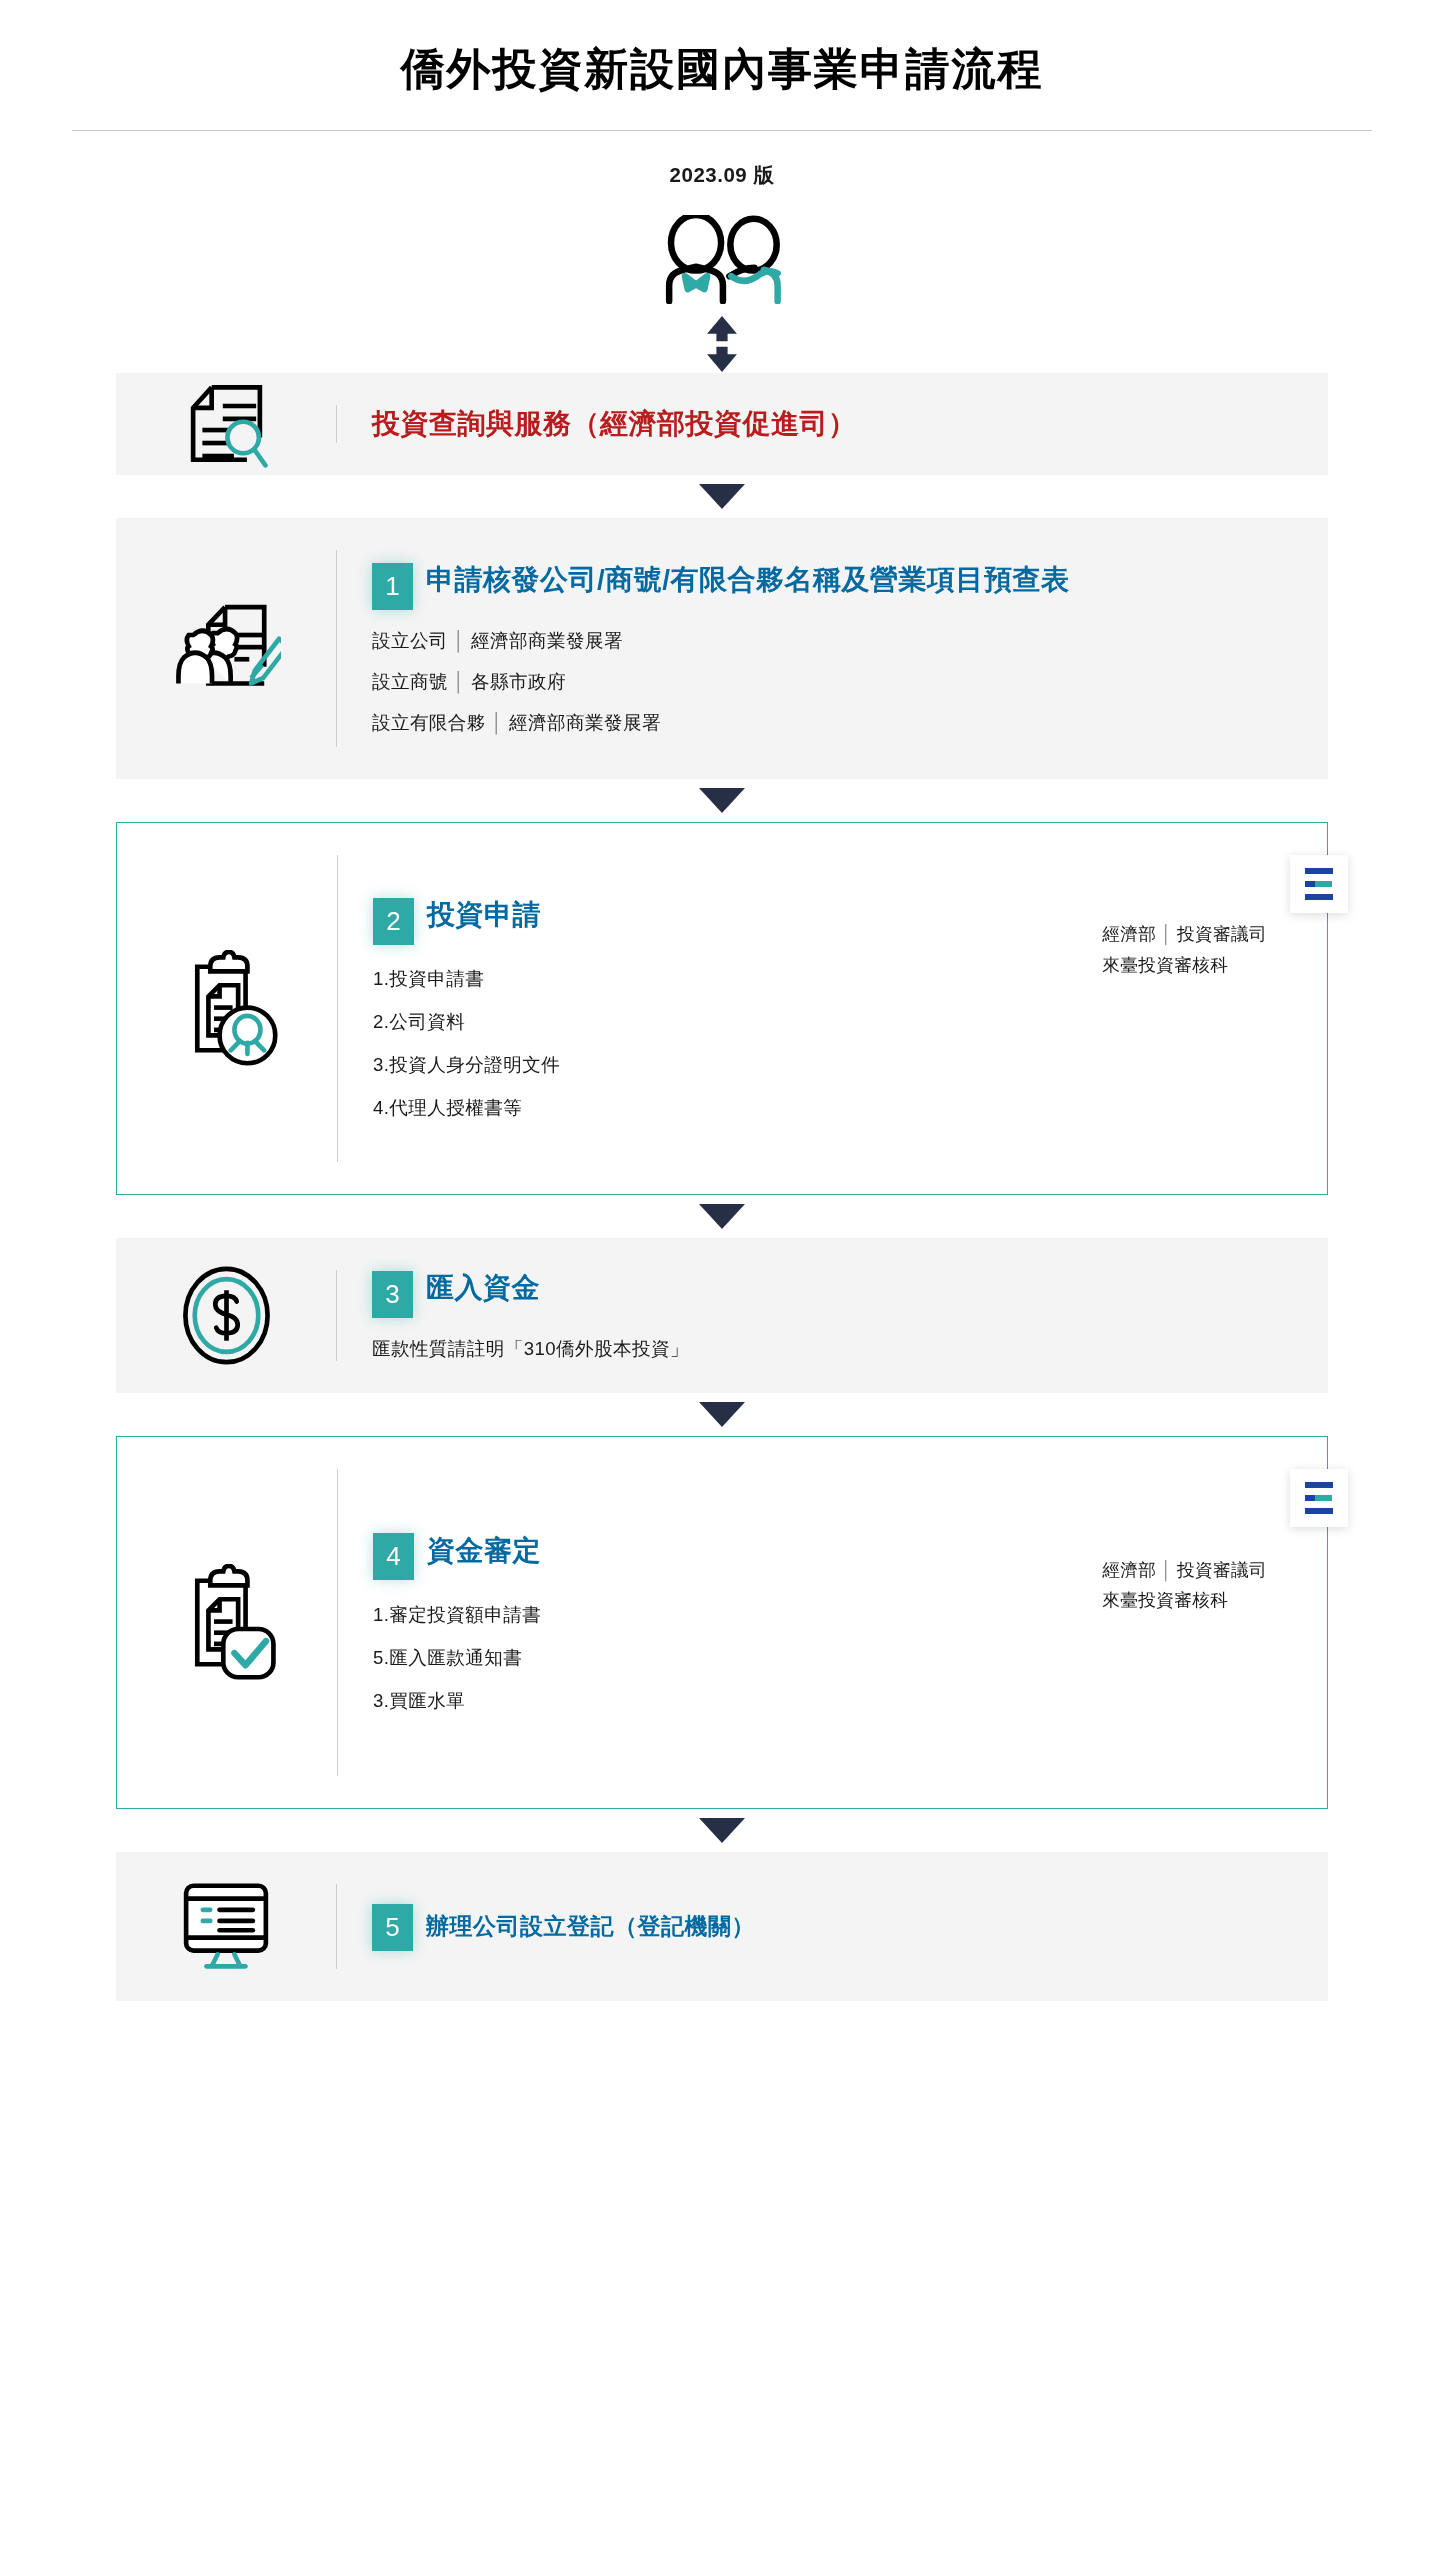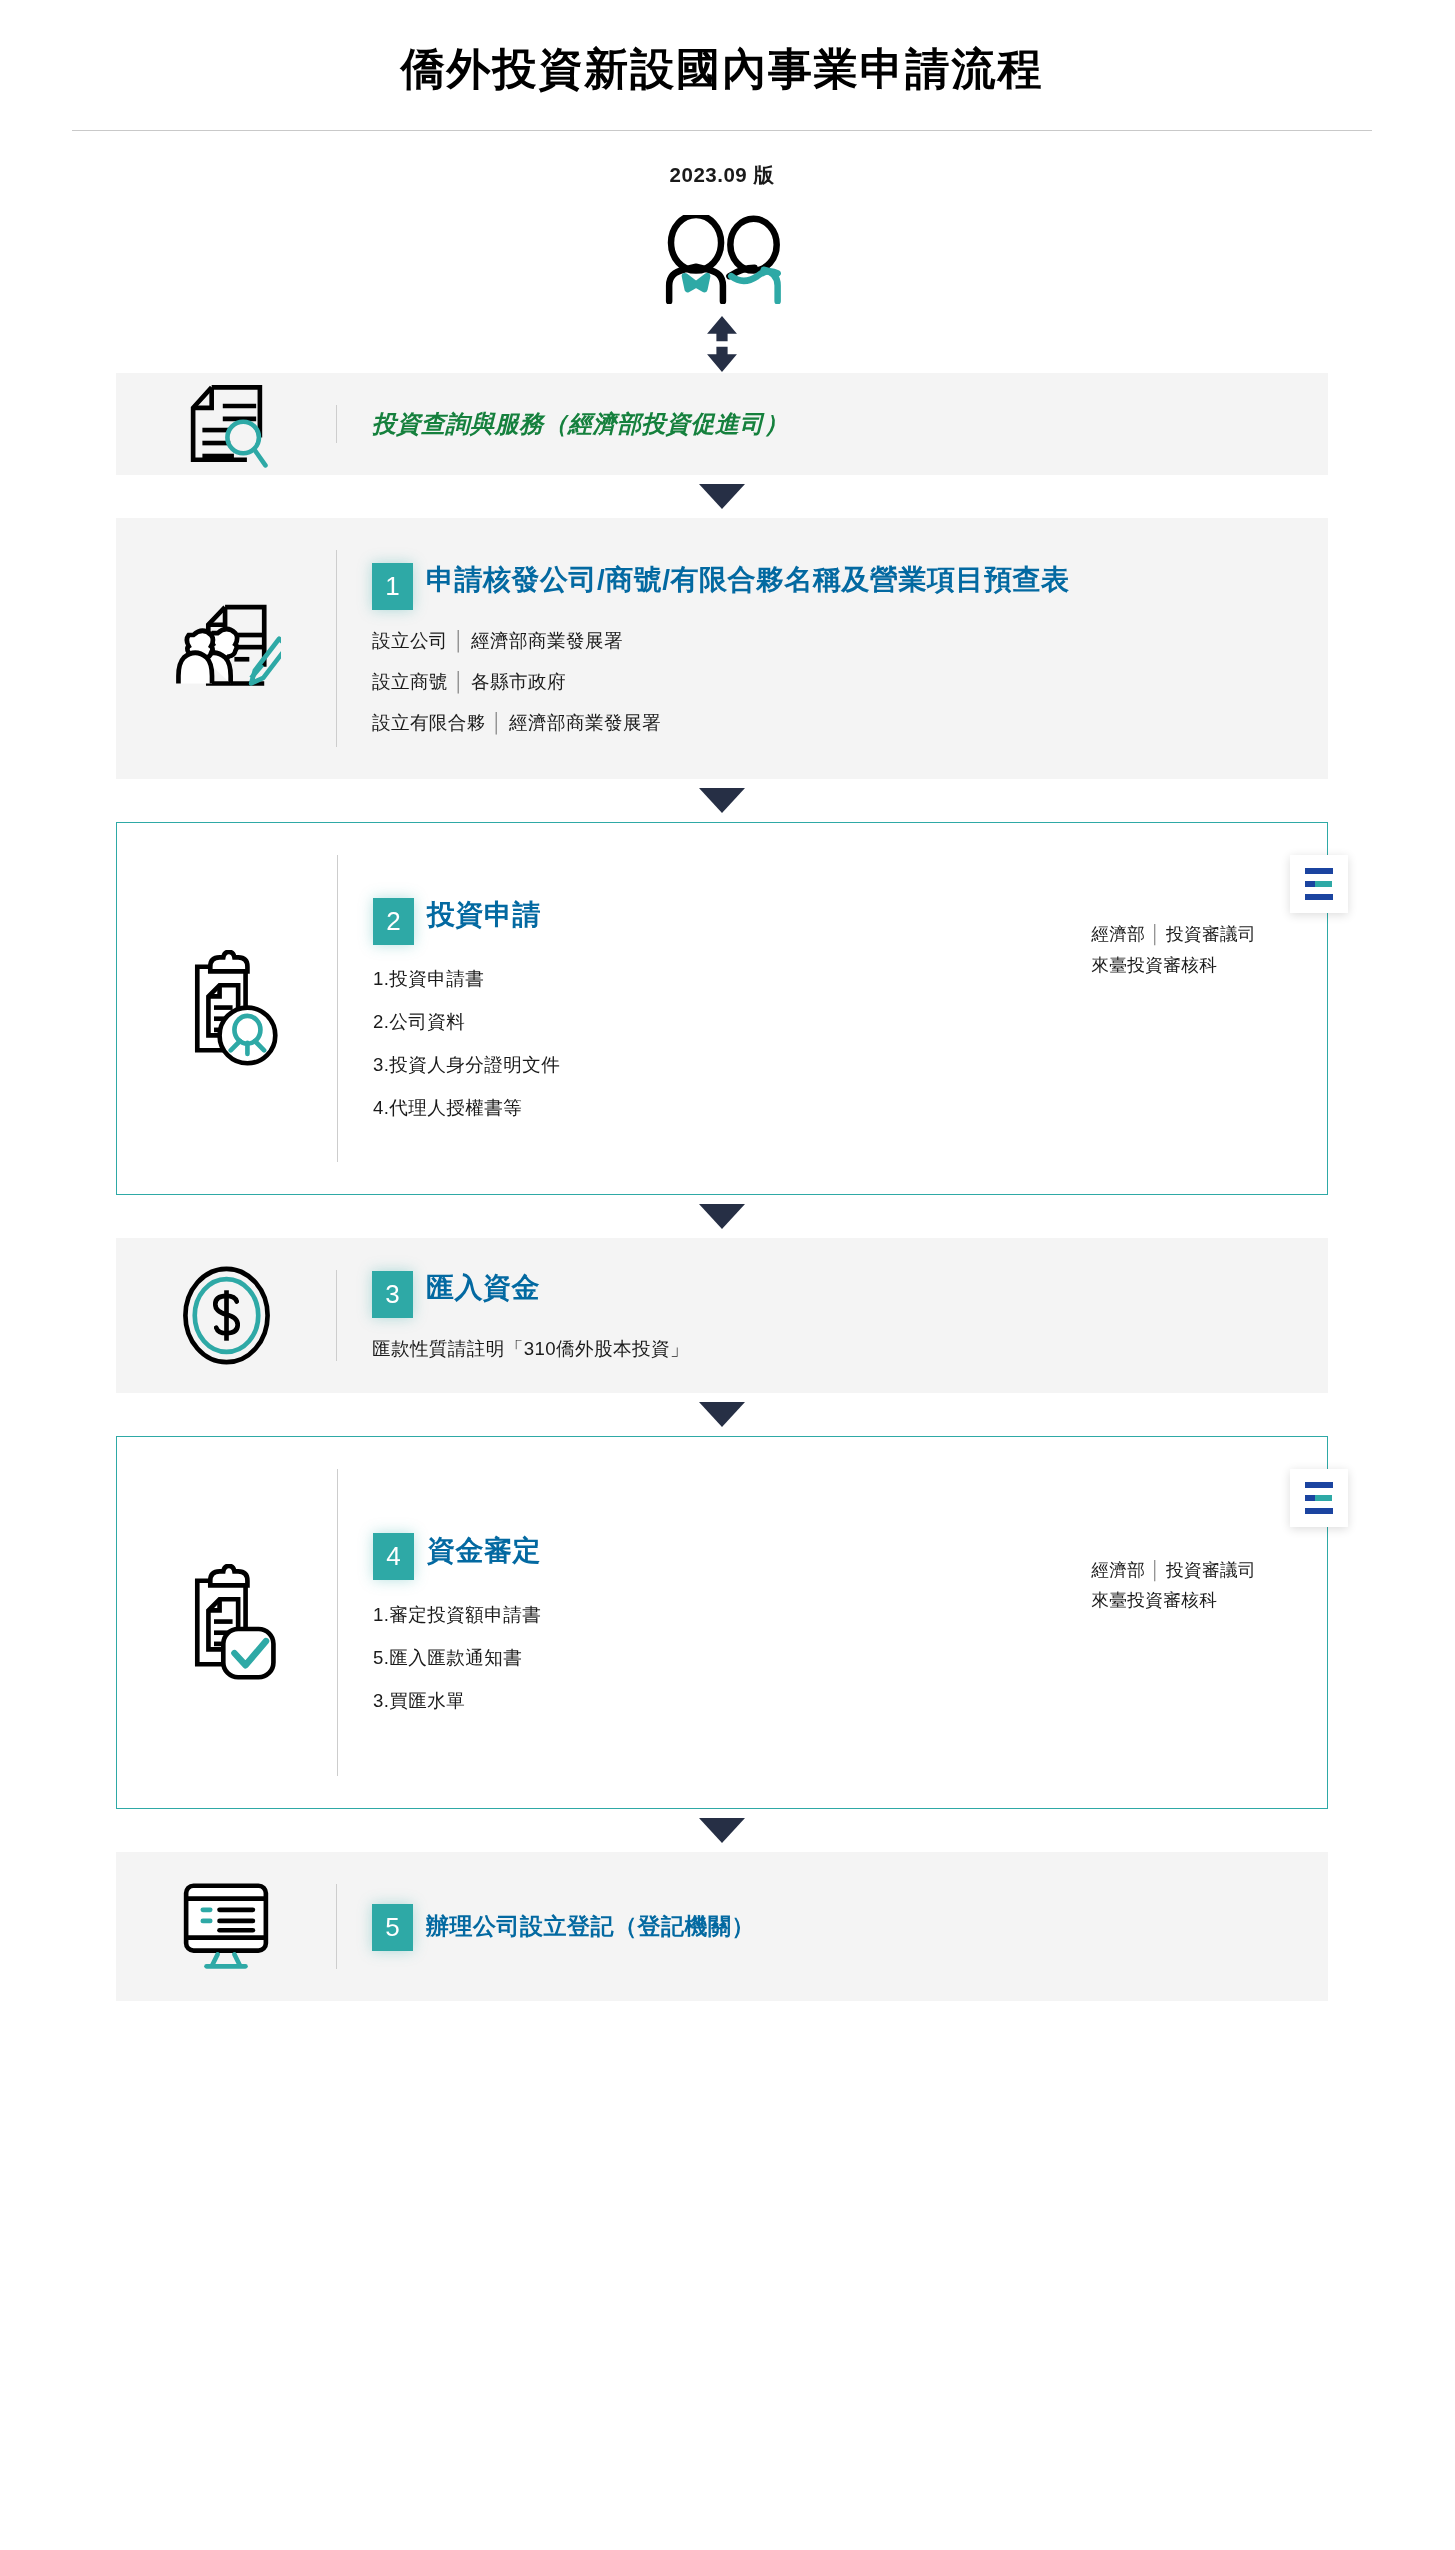--- a/index.html
+++ b/index.html
@@ -142,25 +142,24 @@
     font-weight: 700;
     color: #0369a1;
     line-height: 1.42;
     letter-spacing: 0.5px;
     max-width: 708px;
   }
   .head-title.plain {
     font-size: 23px;
   }
   .lead-title {
-    font-size: 24px;
+    font-size: 28px;
     font-weight: 700;
-    color: #15803d;
+    color: #b91c1c;
     letter-spacing: 0.5px;
-    font-style: italic;
   }
 
   .detail-list {
     margin-top: 17px;
   }
   .detail-list .d-item {
     font-size: 18.6px;
     color: #1a1a1a;
     line-height: 1.5;
     margin-bottom: 13px;
@@ -181,21 +180,21 @@
     line-height: 1.5;
     margin-bottom: 15px;
     letter-spacing: 0.4px;
   }
   .num-list .n-item:last-child { margin-bottom: 0; }
 
   
   .authority {
     position: absolute;
     top: 24px;
-    right: 71px;
+    right: 60px;
     text-align: left;
     font-size: 17.7px;
     color: #1a1a1a;
     line-height: 1.72;
     letter-spacing: 0.3px;
     white-space: nowrap;
   }
   .authority .a-sep {
     color: #8d8d8d;
     padding: 0 4.7px;

